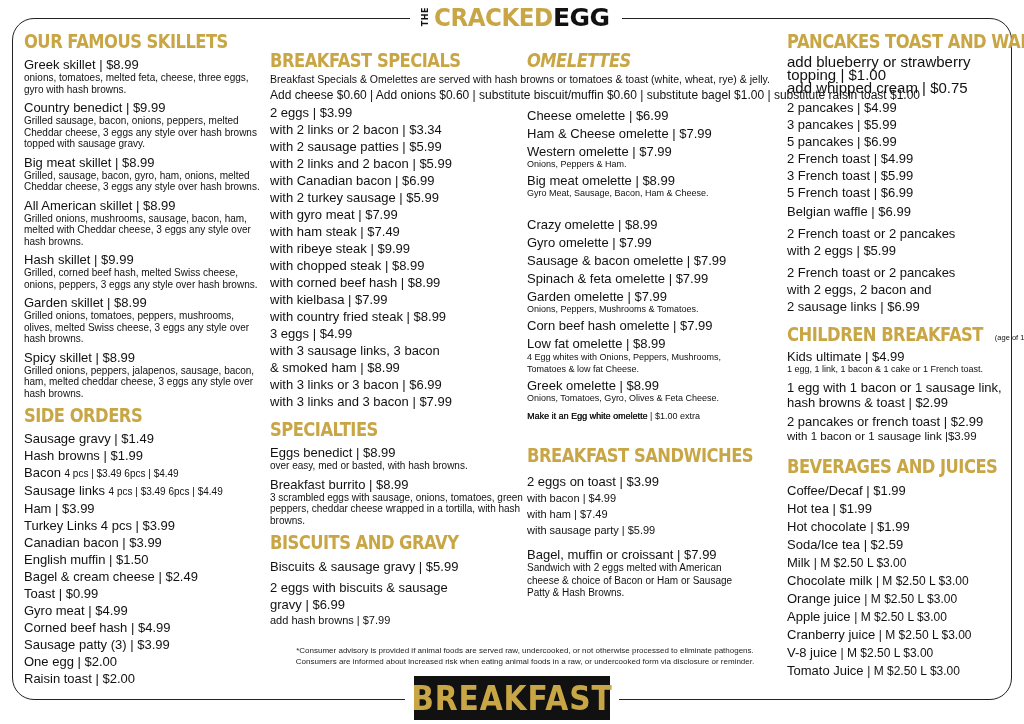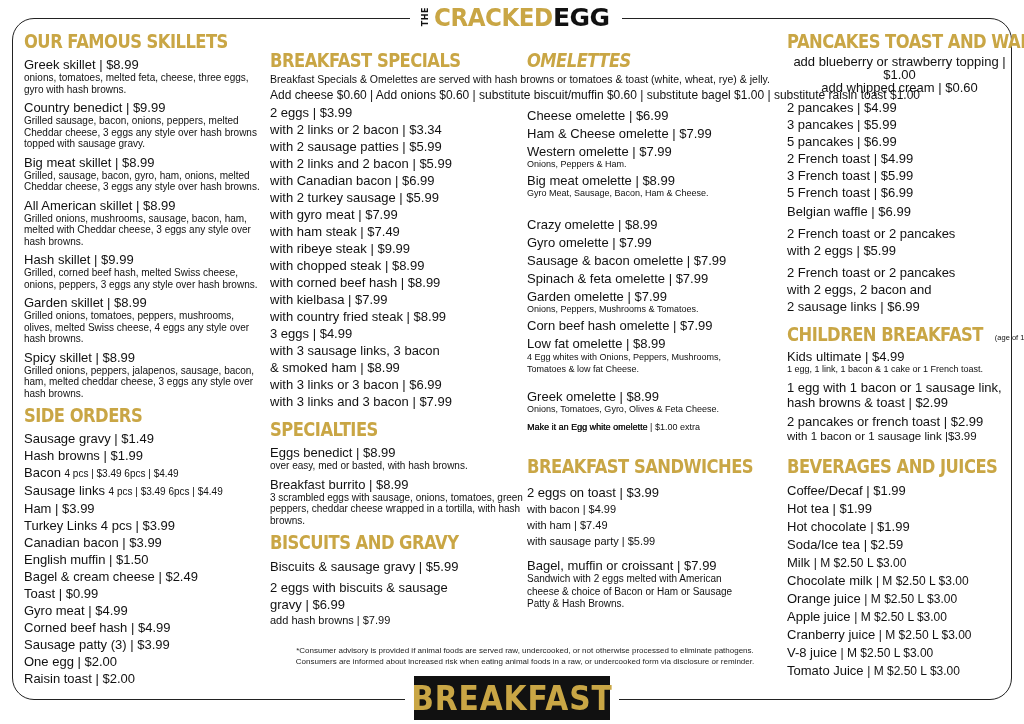--- a/index.html
+++ b/index.html
@@ -42,21 +42,21 @@
 
   .h {
     font-family: "DejaVu Sans", sans-serif; font-weight: 900; color: #c9a645;
     text-transform: uppercase; font-size: 19px; letter-spacing: -0.6px; line-height: 22px;
     transform: scaleX(0.86); transform-origin: left; white-space: nowrap; display: block;
   }
 
   .col { position: absolute; }
   .item { font-size: 13px; line-height: 15px; white-space: nowrap; }
   .desc { font-size: 10px; line-height: 11.5px; color: #111; }
-  .small-line { font-size: 13px; line-height: 13px; text-align: center; }
+  .small-line { font-size: 15px; line-height: 13px; }
   .note { font-size: 9px; line-height: 12px; white-space: nowrap; }
   .pcs { font-size: 10px; }
   .blk { margin-bottom: 5px; }
 
   
   #c1 { left: 24px; top: 30px; width: 240px; }
   #c1 .item { font-size: 13px; }
   #c2 { left: 270px; top: 49px; width: 250px; }
   #c3 { left: 527px; top: 49px; width: 250px; font-style: italic; }
   #c4 { left: 787px; top: 30px; width: 225px; }
@@ -95,21 +95,21 @@
     <div class="blk">
       <div class="item"><span>All American skillet</span> | <span>$8.99</span></div>
       <div class="desc">Grilled onions, mushrooms, sausage, bacon, ham, melted with Cheddar cheese, 3 eggs any style over hash browns.</div>
     </div>
     <div class="blk">
       <div class="item"><span>Hash skillet</span> | <span>$9.99</span></div>
       <div class="desc">Grilled, corned beef hash, melted Swiss cheese, onions, peppers, 3 eggs any style over hash browns.</div>
     </div>
     <div class="blk">
       <div class="item"><span>Garden skillet</span> | <span>$8.99</span></div>
-      <div class="desc">Grilled onions, tomatoes, peppers, mushrooms, olives, melted Swiss cheese, 4 eggs any style over hash browns.</div>
+      <div class="desc">Grilled onions, tomatoes, peppers, mushrooms, olives, melted Swiss cheese, 3 eggs any style over hash browns.</div>
     </div>
     <div class="blk">
       <div class="item"><span>Spicy skillet</span> | <span>$8.99</span></div>
       <div class="desc">Grilled onions, peppers, jalapenos, sausage, bacon, ham, melted cheddar cheese, 3 eggs any style over hash browns.</div>
     </div>
   </div>
 
   <span class="h" style="margin-top:2px">SIDE ORDERS</span>
   <div style="margin-top:4px">
     <div class="item-row"><span>Sausage gravy</span> <span>| $1.49</span></div>
@@ -208,21 +208,21 @@
   <div class="blk" style="margin-bottom:3px">
       <div class="item"><span>Spinach &amp; feta omelette</span> | <span>$7.99</span></div>
     </div>
   <div class="blk" style="margin-bottom:2px">
       <div class="item"><span>Garden omelette</span> | <span>$7.99</span></div>
       <div class="desc" style="font-size:9px">Onions, Peppers, Mushrooms &amp; Tomatoes.</div>
     </div>
   <div class="blk" style="margin-bottom:3px">
       <div class="item"><span>Corn beef hash omelette</span> | <span>$7.99</span></div>
     </div>
-  <div class="blk" style="margin-bottom:14px">
+  <div class="blk" style="margin-bottom:3px">
       <div class="item"><span>Low fat omelette</span> | <span>$8.99</span></div>
       <div class="desc" style="font-size:9px; line-height:12px; width:210px;">4 Egg whites with Onions, Peppers, Mushrooms, Tomatoes &amp; low fat Cheese.</div>
     </div>
   <div class="blk" style="margin-bottom:6px">
       <div class="item"><span>Greek omelette</span> | <span>$8.99</span></div>
       <div class="desc" style="font-size:9px">Onions, Tomatoes, Gyro, Olives &amp; Feta Cheese.</div>
     </div>
   <div class="note"><b style="font-weight:normal; text-shadow: 0.3px 0 0 #111;">Make it an Egg white omelette</b> <span>| $1.00 extra</span></div>
 
   <span class="h" style="margin-top:22px">BREAKFAST SANDWICHES</span>
@@ -235,21 +235,21 @@
       <div class="item"><span>Bagel, muffin or croissant</span> | <span>$7.99</span></div>
       <div class="desc" style="width:210px; font-size:10px; line-height:12.5px;">Sandwich with 2 eggs melted with American cheese &amp; choice of Bacon or Ham or Sausage Patty &amp; Hash Browns.</div>
     </div>
   </div>
 </div>
 
 <div class="col" id="c4">
   <span class="h">PANCAKES TOAST AND WAFFLES</span>
   <div style="margin-top:3px">
     <div class="small-line">add blueberry or strawberry topping | $1.00</div>
-    <div class="small-line">add whipped cream | $0.60</div>
+    <div class="small-line">add whipped cream | $0.75</div>
   </div>
   <div style="margin-top:5px">
     <div class="item-row"><span>2 pancakes</span> | <span>$4.99</span></div>
     <div class="item-row"><span>3 pancakes</span> | <span>$5.99</span></div>
     <div class="item-row"><span>5 pancakes</span> | <span>$6.99</span></div>
     <div class="item-row"><span>2 French toast</span> | <span>$4.99</span></div>
     <div class="item-row"><span>3 French toast</span> | <span>$5.99</span></div>
     <div class="item-row"><span>5 French toast</span> | <span>$6.99</span></div>
     <div class="item-row" style="margin-top:2px"><span>Belgian waffle</span> | <span>$6.99</span></div>
     <div style="margin-top:5px">

